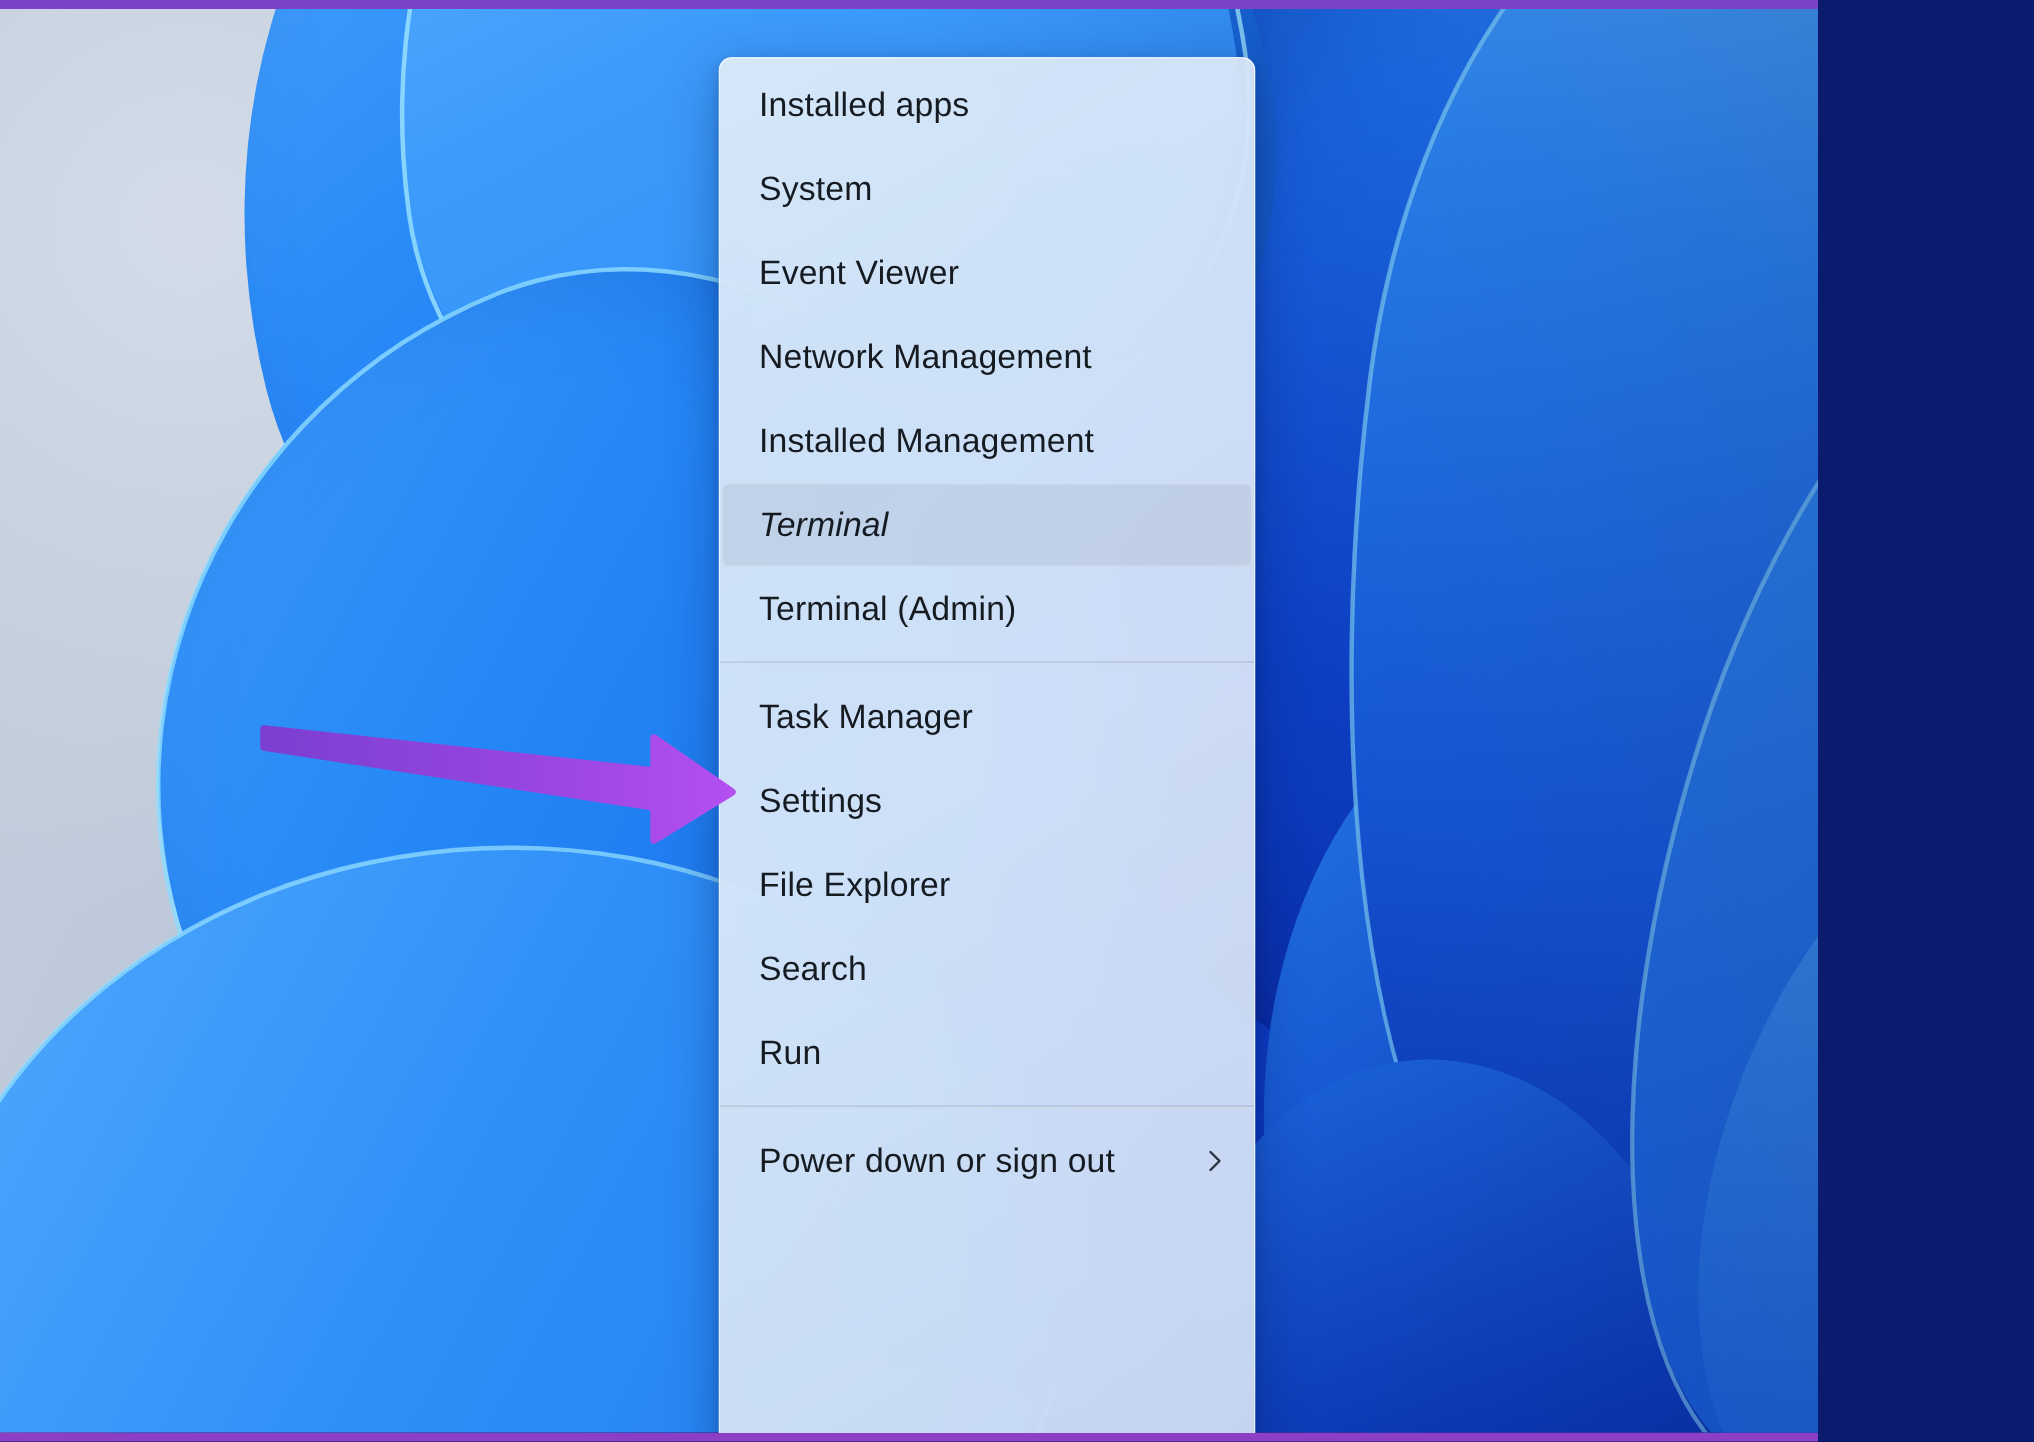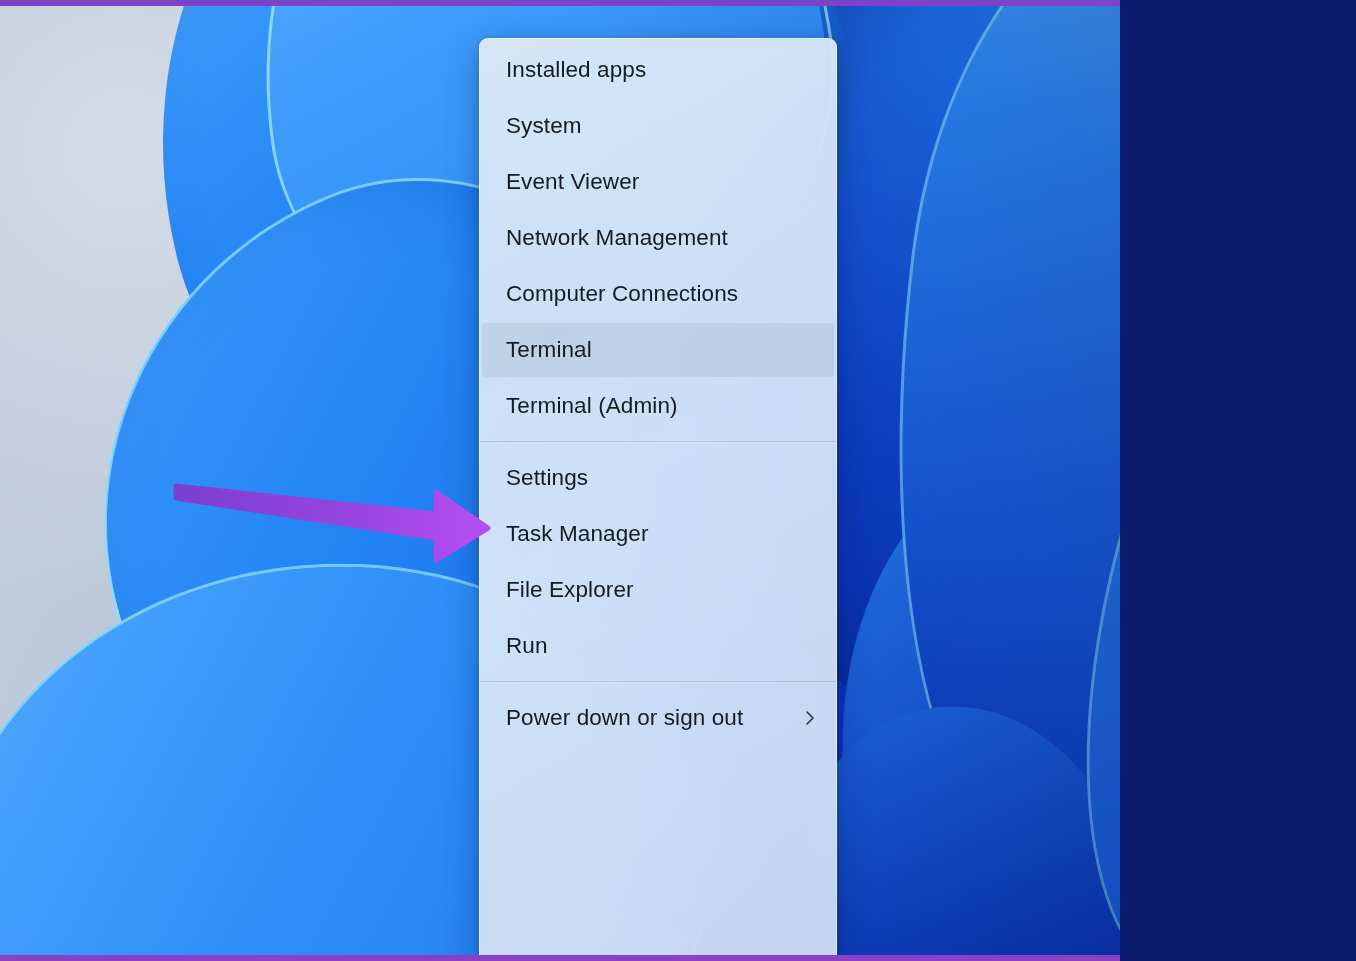--- a/index.html
+++ b/index.html
@@ -9,21 +9,21 @@
   }
   body {
     width: 1356px;
     height: 961px;
     overflow: hidden;
     font-family: "Liberation Sans", sans-serif;
   }
 
   #screen {
     position: relative;
-    width: 1120px;
+    width: 1212px;
     height: 961px;
     overflow: hidden;
     box-sizing: border-box;
     border-top: 6px solid #7b44c8;
     border-bottom: 6px solid #8c3fc4;
   }
 
   
   .wallpaper {
     position: absolute;
@@ -214,20 +214,21 @@
     font-size: 22.5px;
     font-weight: 400;
     color: #161b22;
     letter-spacing: .1px;
     line-height: 1;
     white-space: nowrap;
   }
   .menu-item.is-highlighted {
     background: rgba(140,152,172,.20);
     box-shadow: inset 0 0 0 1px rgba(255,255,255,.28);
+    font-style: italic;
   }
 
   .menu-separator {
     height: 1px;
     margin: 7px 0 7px 0;
     background: rgba(90,110,140,.22);
     border-bottom: 1px solid rgba(255,255,255,.45);
   }
 
   .submenu-chevron {
@@ -286,37 +287,40 @@
       <div class="menu-item">
         <span class="label">System</span>
       </div>
       <div class="menu-item">
         <span class="label">Event Viewer</span>
       </div>
       <div class="menu-item">
         <span class="label">Network Management</span>
       </div>
       <div class="menu-item">
-        <span class="label">Computer Connections</span>
+        <span class="label">Installed Management</span>
       </div>
       <div class="menu-item is-highlighted">
         <span class="label">Terminal</span>
       </div>
       <div class="menu-item">
         <span class="label">Terminal (Admin)</span>
       </div>
       <div class="menu-separator"></div>
       <div class="menu-item">
+        <span class="label">Task Manager</span>
+      </div>
+      <div class="menu-item">
         <span class="label">Settings</span>
       </div>
       <div class="menu-item">
-        <span class="label">Task Manager</span>
-      </div>
-      <div class="menu-item">
         <span class="label">File Explorer</span>
+      </div>
+      <div class="menu-item">
+        <span class="label">Search</span>
       </div>
       <div class="menu-item">
         <span class="label">Run</span>
       </div>
       <div class="menu-separator"></div>
       <div class="menu-item">
         <span class="label">Power down or sign out</span>
         <span class="submenu-chevron">
           <svg width="20" height="20" viewBox="0 0 20 20" fill="none" xmlns="http://www.w3.org/2000/svg">
             <path d="M7 4 L13 10 L7 16" stroke="currentColor" stroke-width="1.6" stroke-linecap="round" stroke-linejoin="round"></path>

